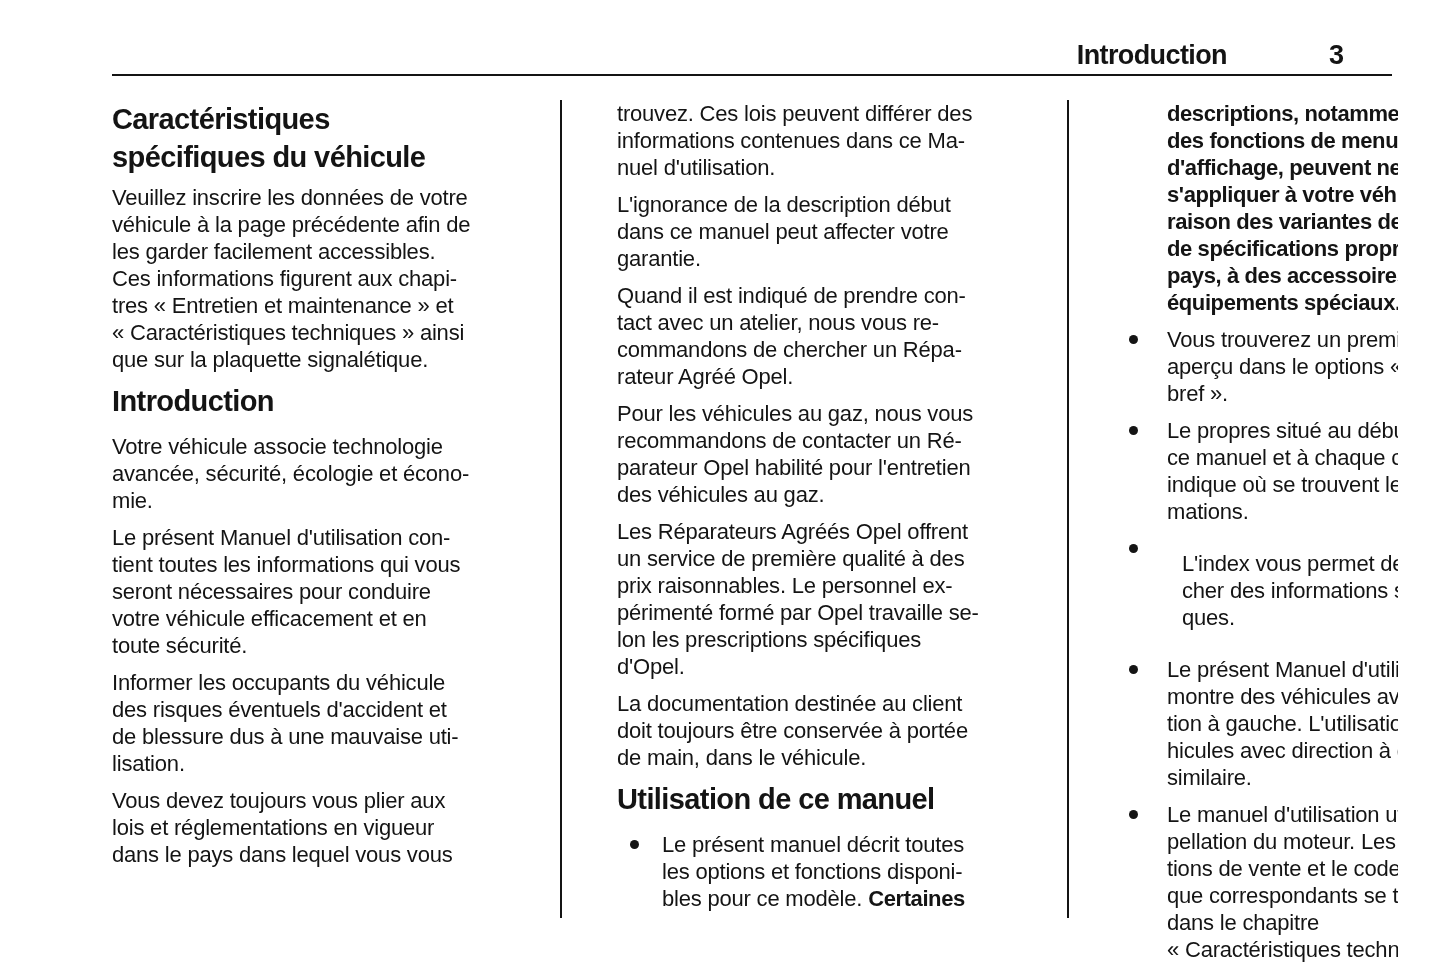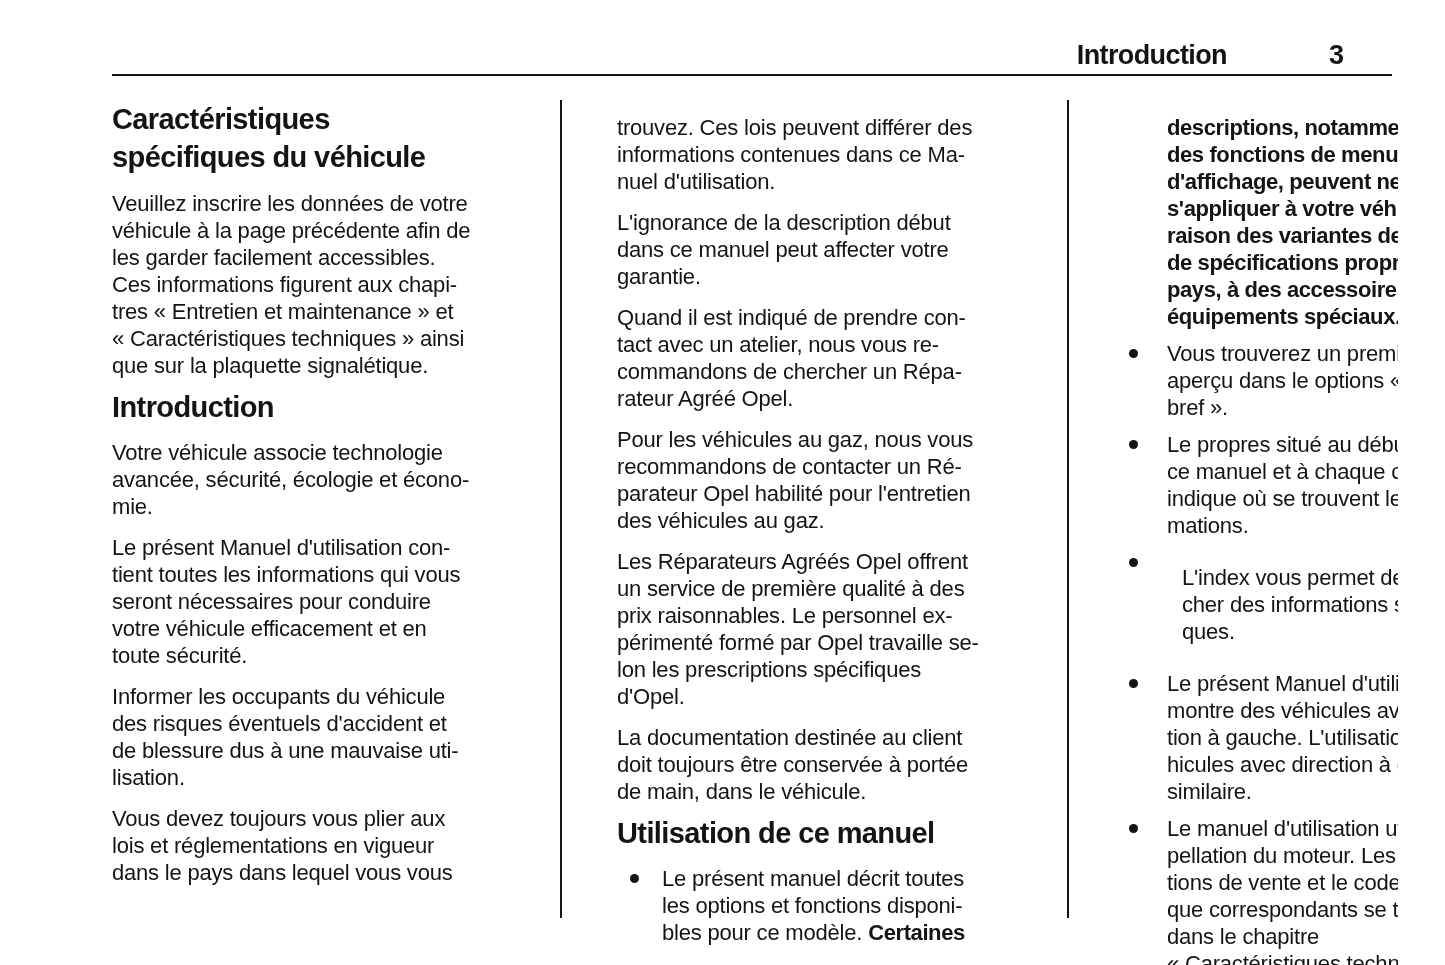--- a/index.html
+++ b/index.html
@@ -36,21 +36,21 @@
   .h1 {
     font-size:29px; line-height:38px; font-weight:bold; letter-spacing:-0.6px;
     white-space:pre-line; margin:0 0 8px 0;
   }
   .h2 {
     font-size:29px; line-height:36px; font-weight:bold; letter-spacing:-0.6px;
     margin:6px 0 14px 0; white-space:nowrap;
   }
   .para {
     font-size:22px; line-height:27px; letter-spacing:-0.2px;
-    white-space:pre-line; margin:14px 0 10px 0;
+    white-space:pre-line; margin:0 0 10px 0;
   }
   .para.bold { font-weight:bold; letter-spacing:-0.4px; }
   .indented { margin-left:40px; }
 
   .bullet-item { display:flex; margin:0 0 10px 0; }
   .bullet-cell-col2 { flex:0 0 45px; padding-left:13px; box-sizing:border-box; }
   .bullet-cell-col3 { flex:0 0 40px; padding-left:2px; box-sizing:border-box; }
   .dot {
     display:block; width:9px; height:9px; border-radius:50%;
     background:#141414; margin-top:9px;

